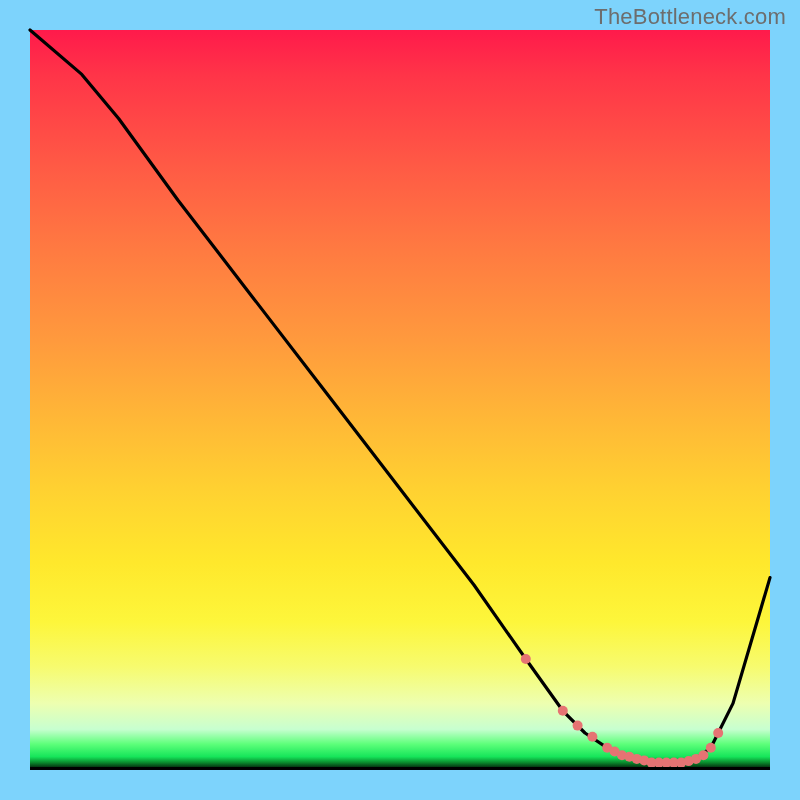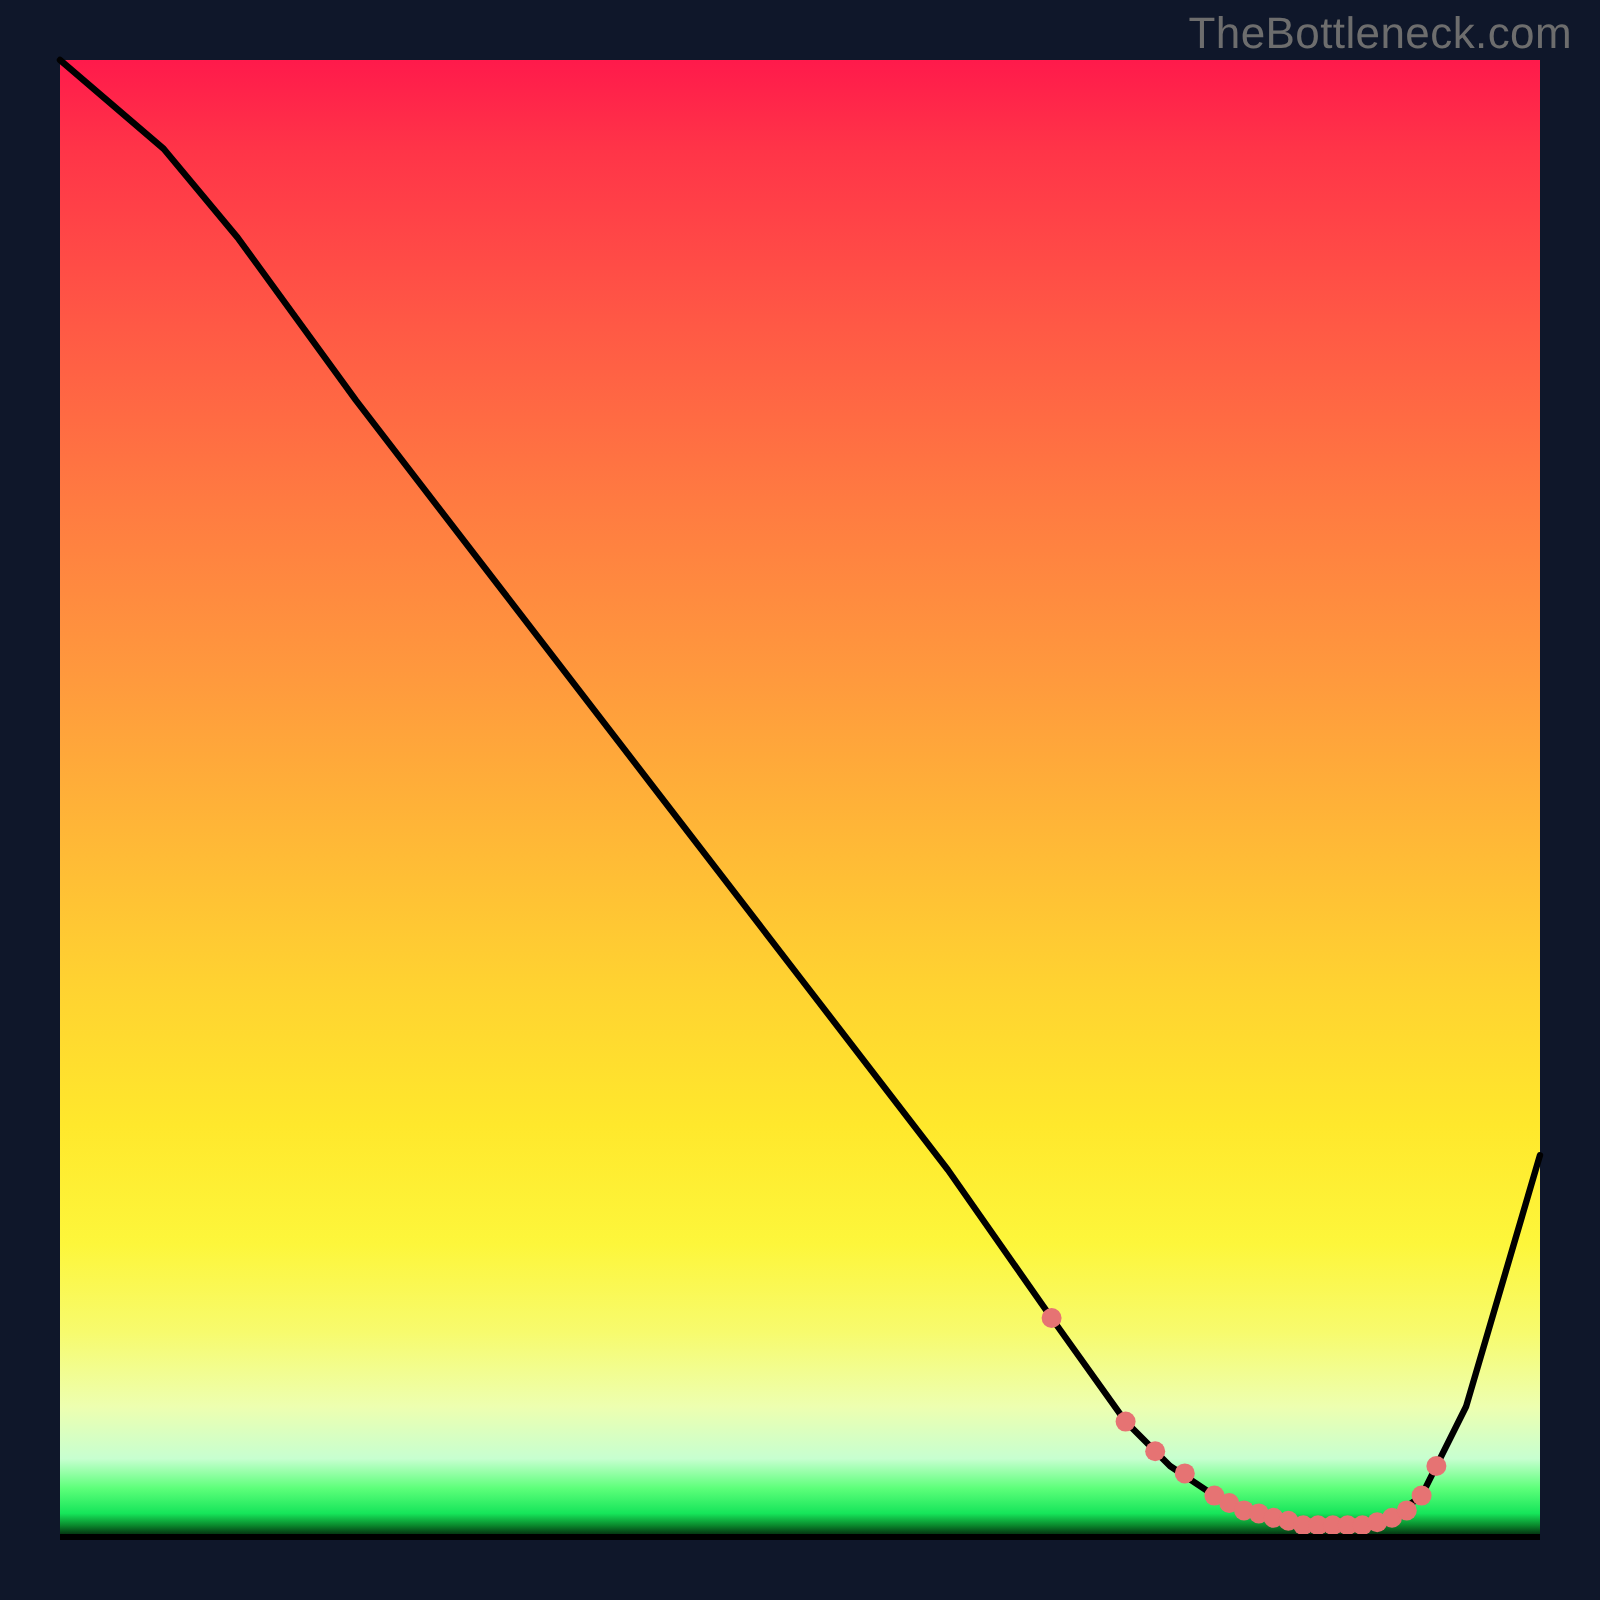--- a/index.html
+++ b/index.html
@@ -8,21 +8,21 @@
     width: 800px;
     height: 800px;
     background: #000;
     overflow: hidden;
     font-family: Arial, Helvetica, sans-serif;
   }
   .outer {
     position: relative;
     width: 800px;
     height: 800px;
-    background: #0f172a;
+    background: #7dd3fc;
   }
   .watermark {
     position: absolute;
     top: 4px;
     right: 14px;
     color: #6d6d6d;
     font-size: 22px;
     font-weight: 500;
     letter-spacing: 0.2px;
     user-select: none;

